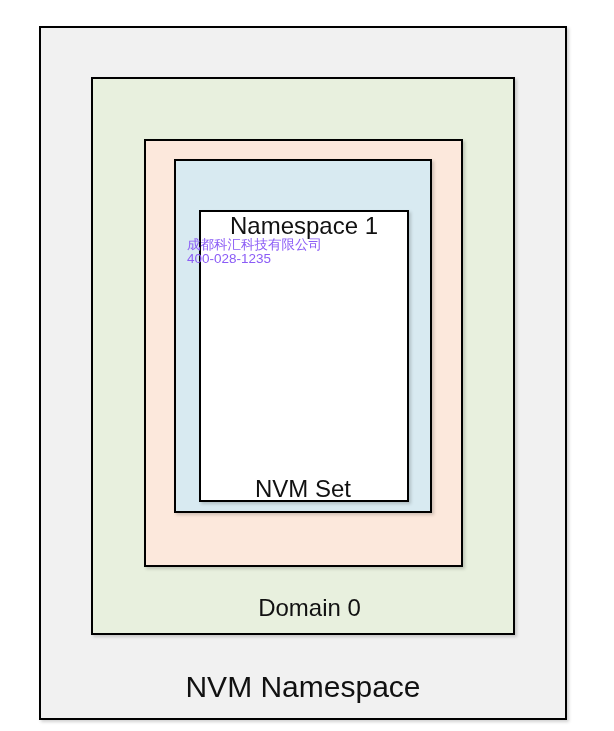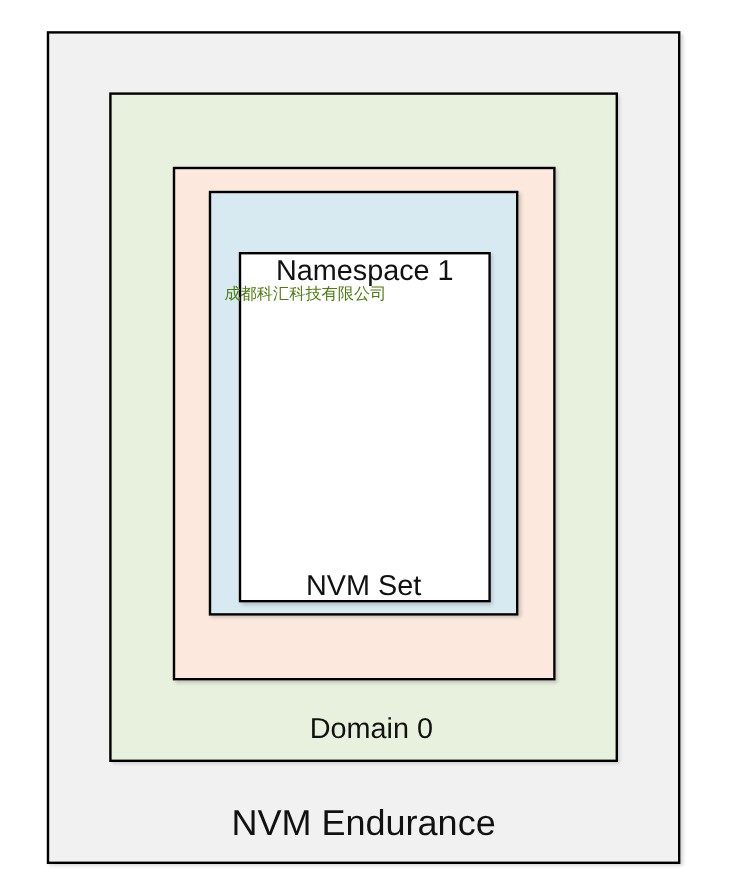--- a/index.html
+++ b/index.html
@@ -71,20 +71,21 @@
           </div>
 
           <span class="box-label" id="label-nvm-set">NVM Set</span>
         </div>
 
       </div>
 
       <span class="box-label" id="label-domain">Domain 0</span>
     </div>
 
-    <span class="box-label" id="label-nvm-subsystem">NVM Endurance</span>
+    <span class="box-label" id="label-nvm-subsystem">NVM Namespace</span>
   </div>
 
-  <div class="watermark" style="color: #4d7c0f;">
+  <div class="watermark" style="color: #8b5cf6;">
     <div>成都科汇科技有限公司</div>
+    <div>400-028-1235</div>
   </div>
 
 </div>
 
 </body></html>

